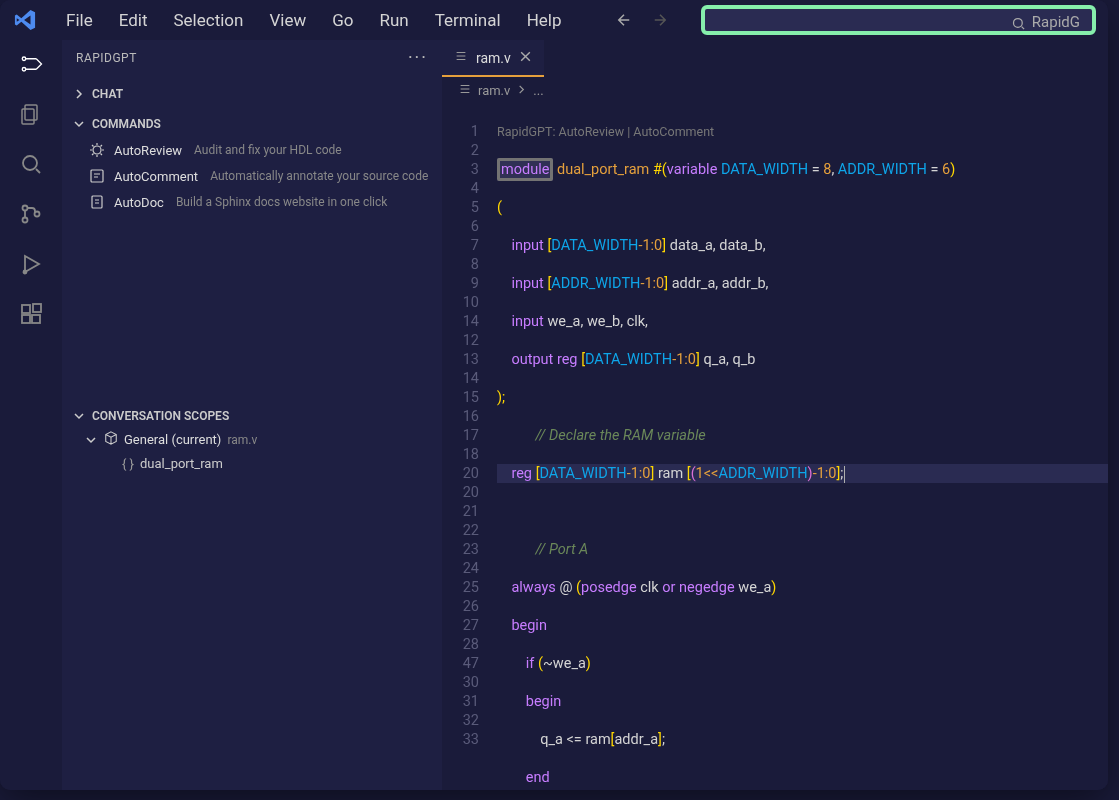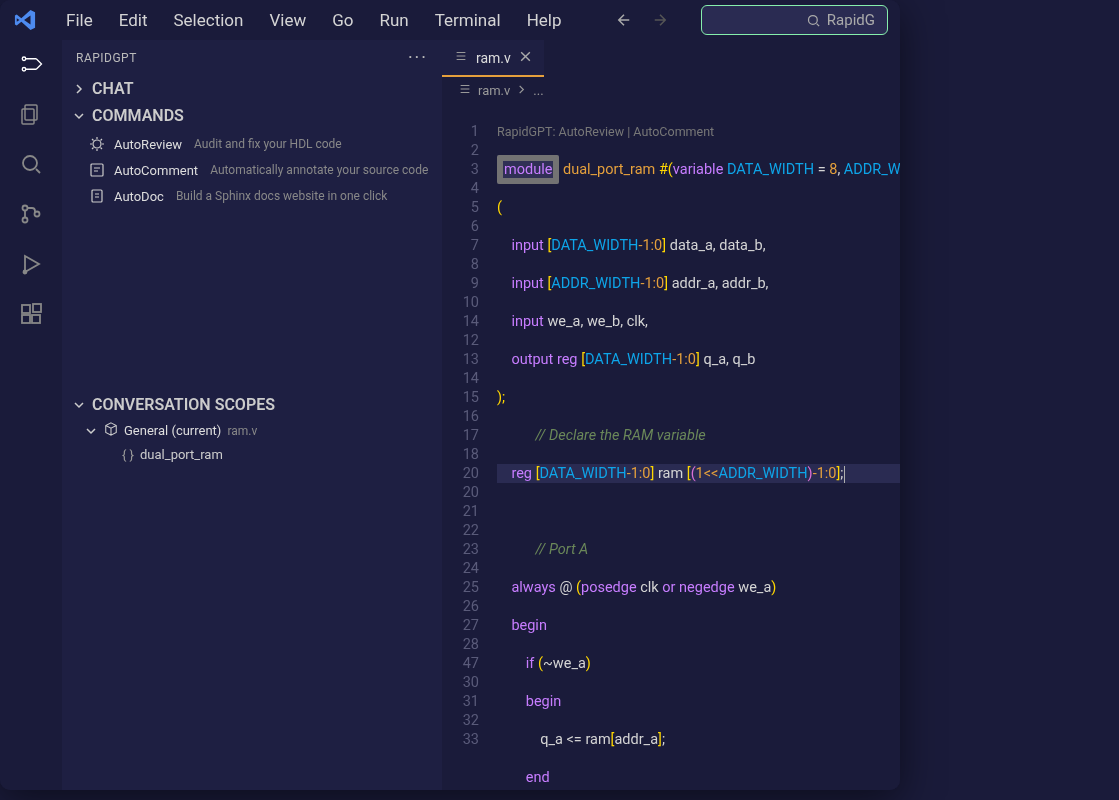--- a/index.html
+++ b/index.html
@@ -10,21 +10,21 @@
   }
   body {
     background: #1a1b3a;
     color: #cccccc;
     width: 1119px;
     height: 800px;
     overflow: hidden;
     position: relative;
   }
   .window {
-    width: 900px;
+    width: 1108px;
     height: 790px;
     background: #1a1b3a;
     border-radius: 10px;
     overflow: hidden;
     position: relative;
     box-shadow: 0 10px 40px rgba(0,0,0,0.5);
   }
   
   .titlebar {
     height: 40px;
@@ -66,25 +66,25 @@
     align-items: center;
     justify-content: center;
     color: #aaa;
     cursor: pointer;
   }
   .arrow-btn.disabled { color: #555; }
   .search-box {
     flex: 1;
     height: 30px;
     background: #2a2b52;
-    border: 1px solid #86efac;
+    border: 4px solid #86efac;
     border-radius: 6px;
     margin-left: 20px;
     display: flex;
-    align-items: center;
+    align-items: flex-end;
     justify-content: flex-end;
     padding: 0 12px;
     color: #aaa;
     font-size: 15px;
   }
   .search-box svg { margin-right: 6px; }
 
   
   .body {
     display: flex;
@@ -135,24 +135,25 @@
     color: #bbb;
     cursor: pointer;
     font-size: 18px;
     letter-spacing: 2px;
   }
   .section-header {
     display: flex;
     align-items: center;
     padding: 4px 10px;
     gap: 6px;
-    font-size: 16px;
+    font-size: 12px;
     font-weight: 600;
     color: #ccc;
     cursor: pointer;
+    margin-top: 8px;
   }
   .chevron {
     width: 14px;
     height: 14px;
     display: flex;
     align-items: center;
     justify-content: center;
   }
   .command-list {
     padding: 2px 0;
@@ -289,21 +290,21 @@
     display: inline-block;
     width: 1px;
     height: 17px;
     background: #aeafad;
     vertical-align: middle;
     margin-left: 1px;
   }
   .hl-module {
     color: #c77dff;
     background: rgba(100,100,150,0.3);
-    border: 6px solid #737373;
+    border: 3px solid #737373;
     border-radius: 2px;
     padding: 0 1px;
   }
 </style>
 </head>
 <body>
 
 <div class="window">
 
   <div class="titlebar">

